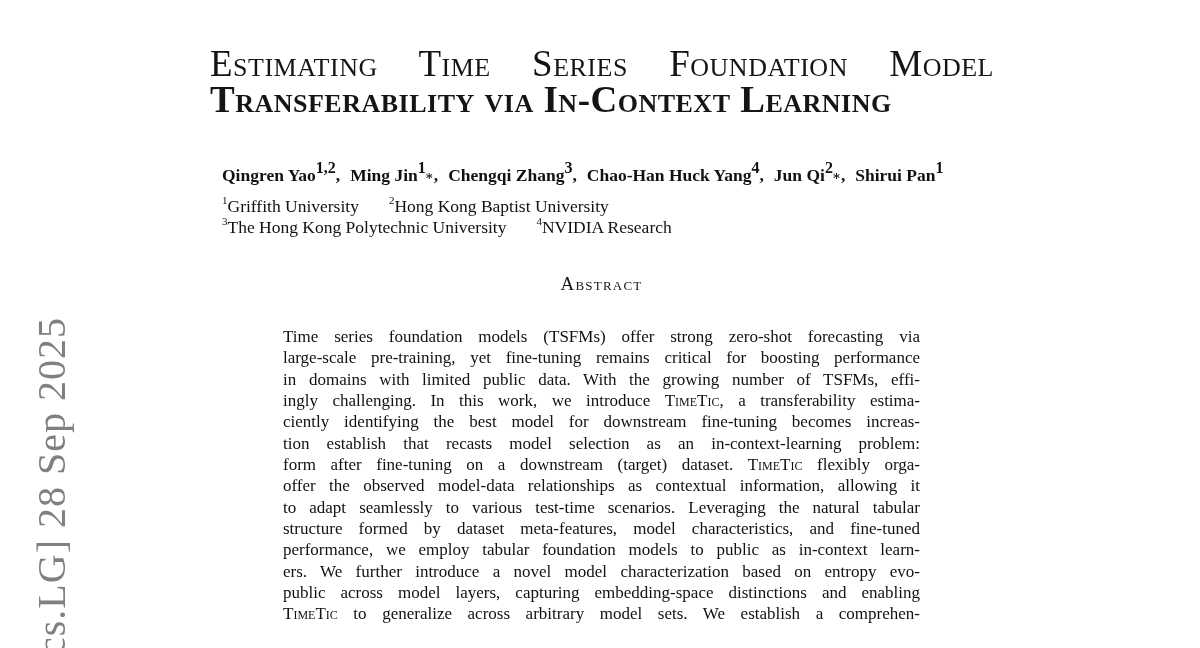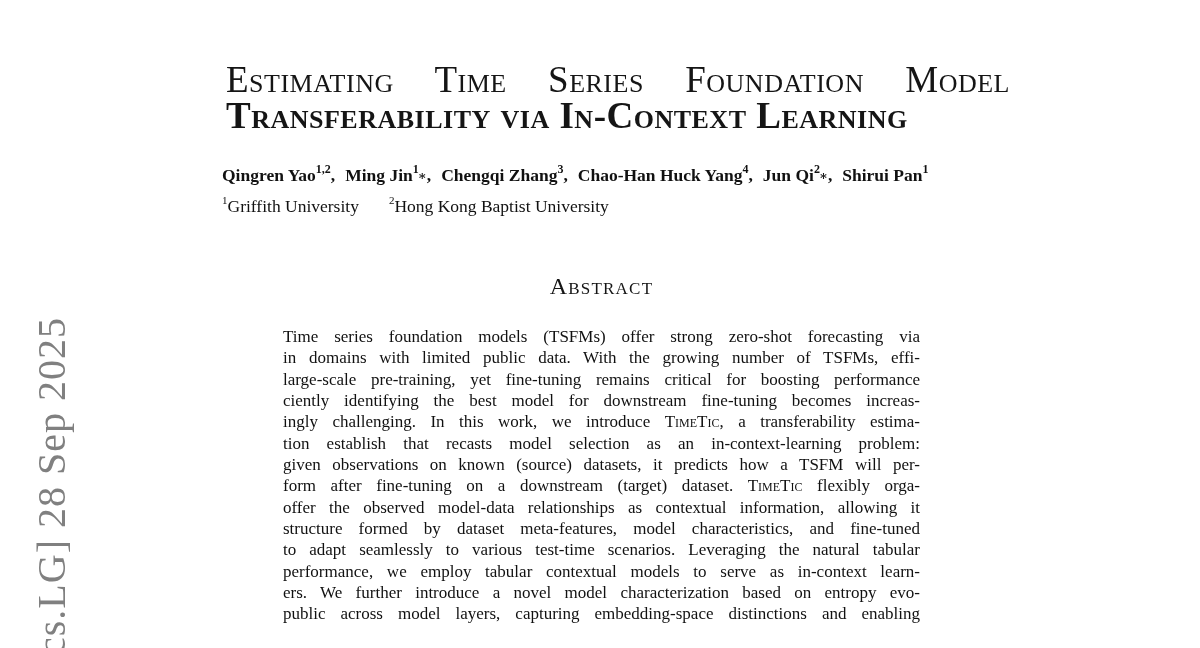--- a/index.html
+++ b/index.html
@@ -60,21 +60,21 @@
     top: 164px;
     width: 900px;
     font-size: 17.5px;
     font-weight: 700;
     line-height: 22px;
     white-space: nowrap;
   }
   .author { margin-right: 10px; }
   .author:last-child { margin-right: 8px; }
   .author sup {
-    font-size: 12px;
+    font-size: 16px;
     font-weight: 700;
     line-height: 0;
     position: relative;
     top: -1px;
     vertical-align: super;
   }
   .author .mark {
     font-size: 13px;
     line-height: 0;
     vertical-align: 1px;
@@ -98,21 +98,21 @@
     position: relative;
     top: -1px;
   }
   
   .abstract-heading {
     position: absolute;
     left: 283px;
     top: 273px;
     width: 637px;
     text-align: center;
-    font-size: 24px;
+    font-size: 19px;
     font-variant: small-caps;
     letter-spacing: 1.2px;
     color: #151515;
   }
   .abstract-body {
     position: absolute;
     left: 283px;
     top: 326px;
     width: 637px;
     font-size: 17px;
@@ -125,43 +125,44 @@
   }
   .sc { font-variant: small-caps; }
 </style>
 </head>
 <body>
 
 <div class="page">
 
   <div class="arxiv-stamp">cs.LG] 28 Sep 2025</div>
 
-  <h1 class="title" style="margin:16px;">
+  <h1 class="title" style="margin:0;">
     <div class="title-line1">Estimating Time Series Foundation Model</div>
     <div class="title-line2">Transferability via In-Context Learning</div>
   </h1>
 
   <div class="authors" id="authors"><span class="author">Qingren Yao<sup>1,2</sup>,</span><span class="author">Ming Jin<sup>1</sup><span class="mark">∗</span>,</span><span class="author">Chengqi Zhang<sup>3</sup>,</span><span class="author">Chao-Han Huck Yang<sup>4</sup>,</span><span class="author">Jun Qi<sup>2</sup><span class="mark">∗</span>,</span><span class="author">Shirui Pan<sup>1</sup></span></div>
 
   <div class="affils" id="affils">
       <div class="affil-line"><span class="affil"><sup>1</sup>Griffith University</span><span class="affil"><sup>2</sup>Hong Kong Baptist University</span></div>
+      <div class="affil-line"><span class="affil"><sup>3</sup>The Hong Kong Polytechnic University</span><span class="affil"><sup>4</sup>NVIDIA Research</span></div>
     </div>
 
   <div class="abstract-heading">Abstract</div>
 
   <div class="abstract-body" id="abstract">
       <div class="abs-line">Time series foundation models (TSFMs) offer strong zero-shot forecasting via</div>
+      <div class="abs-line">large-scale pre-training, yet fine-tuning remains critical for boosting performance</div>
       <div class="abs-line">in domains with limited public data. With the growing number of TSFMs, effi-</div>
-      <div class="abs-line">large-scale pre-training, yet fine-tuning remains critical for boosting performance</div>
+      <div class="abs-line">ingly challenging. In this work, we introduce <span class="sc">TimeTic</span>, a transferability estima-</div>
       <div class="abs-line">ciently identifying the best model for downstream fine-tuning becomes increas-</div>
-      <div class="abs-line">ingly challenging. In this work, we introduce <span class="sc">TimeTic</span>, a transferability estima-</div>
       <div class="abs-line">tion establish that recasts model selection as an in-context-learning problem:</div>
-      <div class="abs-line">given observations on known (source) datasets, it predicts how a TSFM will per-</div>
       <div class="abs-line">form after fine-tuning on a downstream (target) dataset. <span class="sc">TimeTic</span> flexibly orga-</div>
       <div class="abs-line">offer the observed model-data relationships as contextual information, allowing it</div>
+      <div class="abs-line">to adapt seamlessly to various test-time scenarios. Leveraging the natural tabular</div>
       <div class="abs-line">structure formed by dataset meta-features, model characteristics, and fine-tuned</div>
-      <div class="abs-line">to adapt seamlessly to various test-time scenarios. Leveraging the natural tabular</div>
-      <div class="abs-line">performance, we employ tabular contextual models to serve as in-context learn-</div>
+      <div class="abs-line">performance, we employ tabular foundation models to public as in-context learn-</div>
       <div class="abs-line">ers. We further introduce a novel model characterization based on entropy evo-</div>
       <div class="abs-line">public across model layers, capturing embedding-space distinctions and enabling</div>
+      <div class="abs-line"><span class="sc">TimeTic</span> to generalize across arbitrary model sets. We establish a comprehen-</div>
     </div>
 
 </div>
 
 </body></html>

